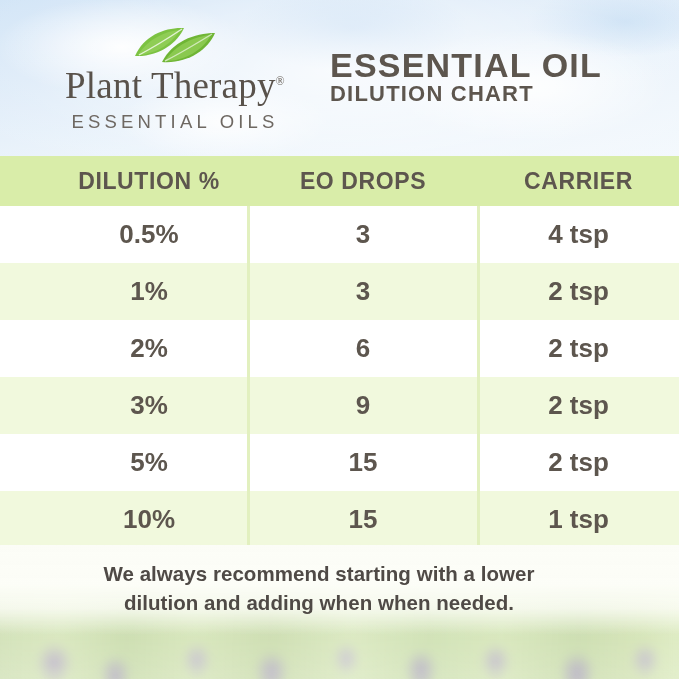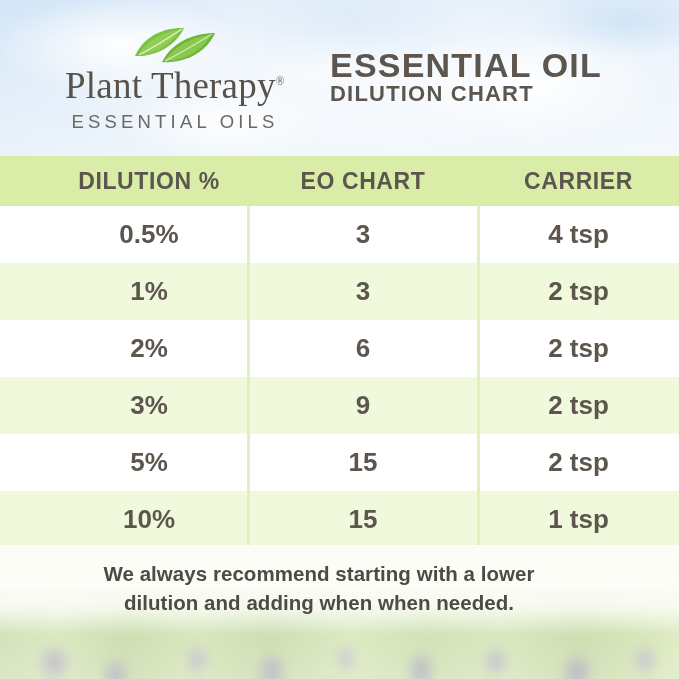--- a/index.html
+++ b/index.html
@@ -231,21 +231,21 @@
 
   <div class="title-block">
     <div class="title-line l1">ESSENTIAL OIL</div>
     <div class="title-line l2">DILUTION CHART</div>
   </div>
 
   <div class="table-wrap">
 
     <div class="thead">
       <div class="cell col-a">DILUTION %</div>
-      <div class="cell col-b">EO CHART</div>
+      <div class="cell col-b">EO DROPS</div>
       <div class="cell col-c">CARRIER</div>
     </div>
 
     <div class="trow odd">
       <div class="cell col-a">0.5%</div>
       <div class="cell col-b">3</div>
       <div class="cell col-c">4 tsp</div>
     </div>
     <div class="trow even">
       <div class="cell col-a">1%</div>

